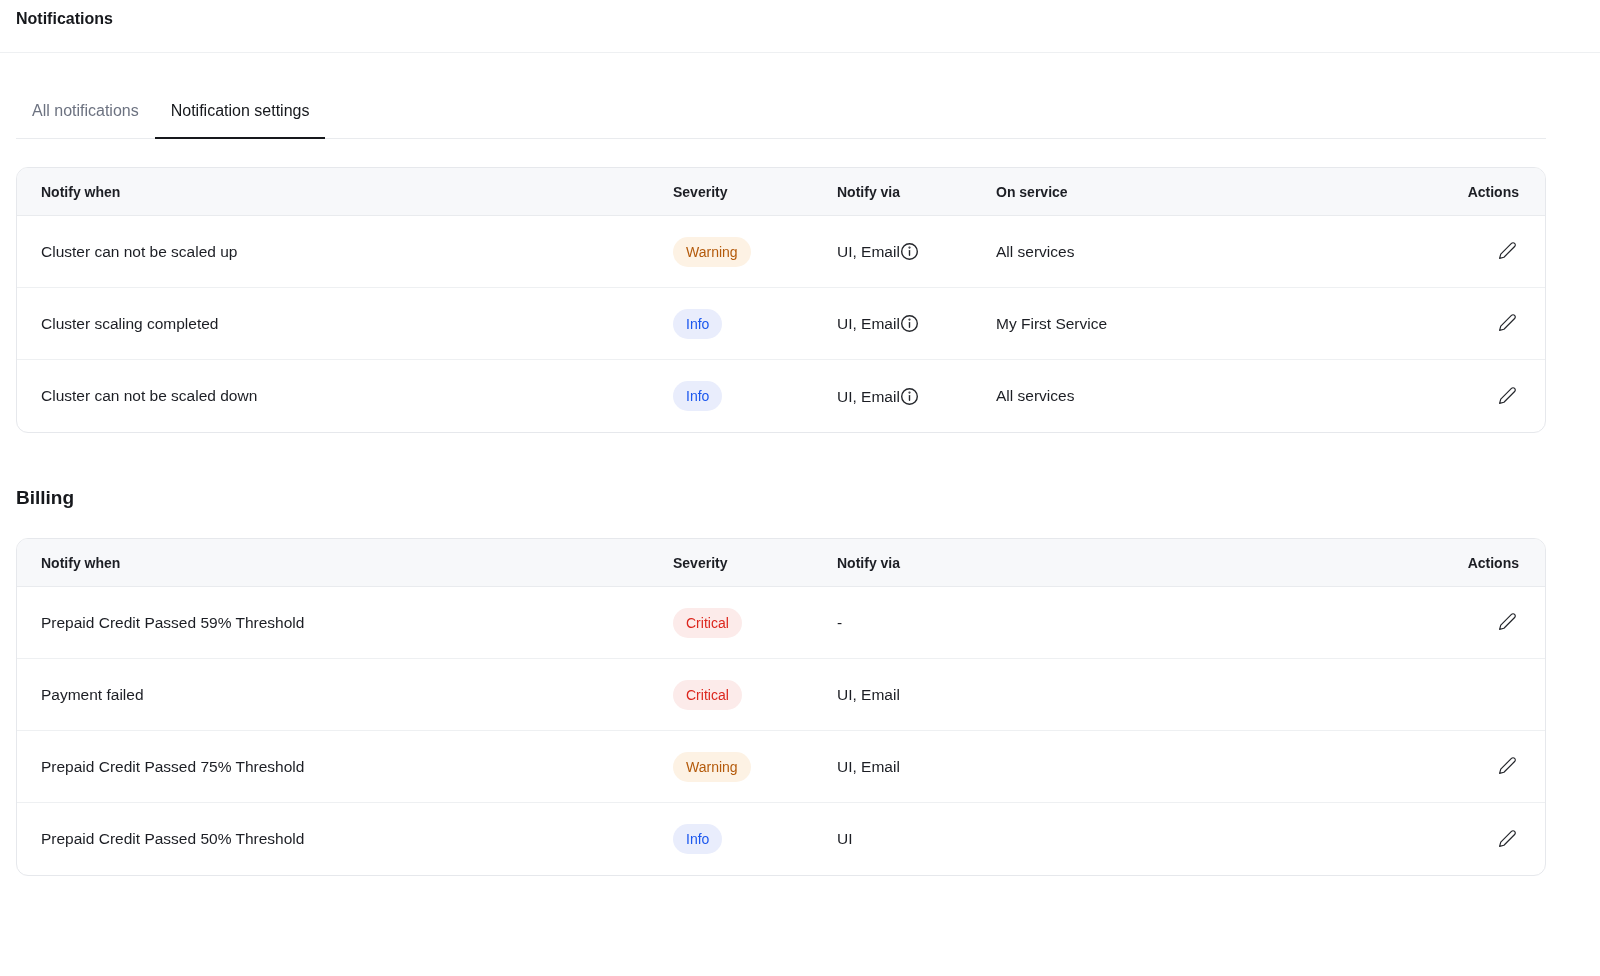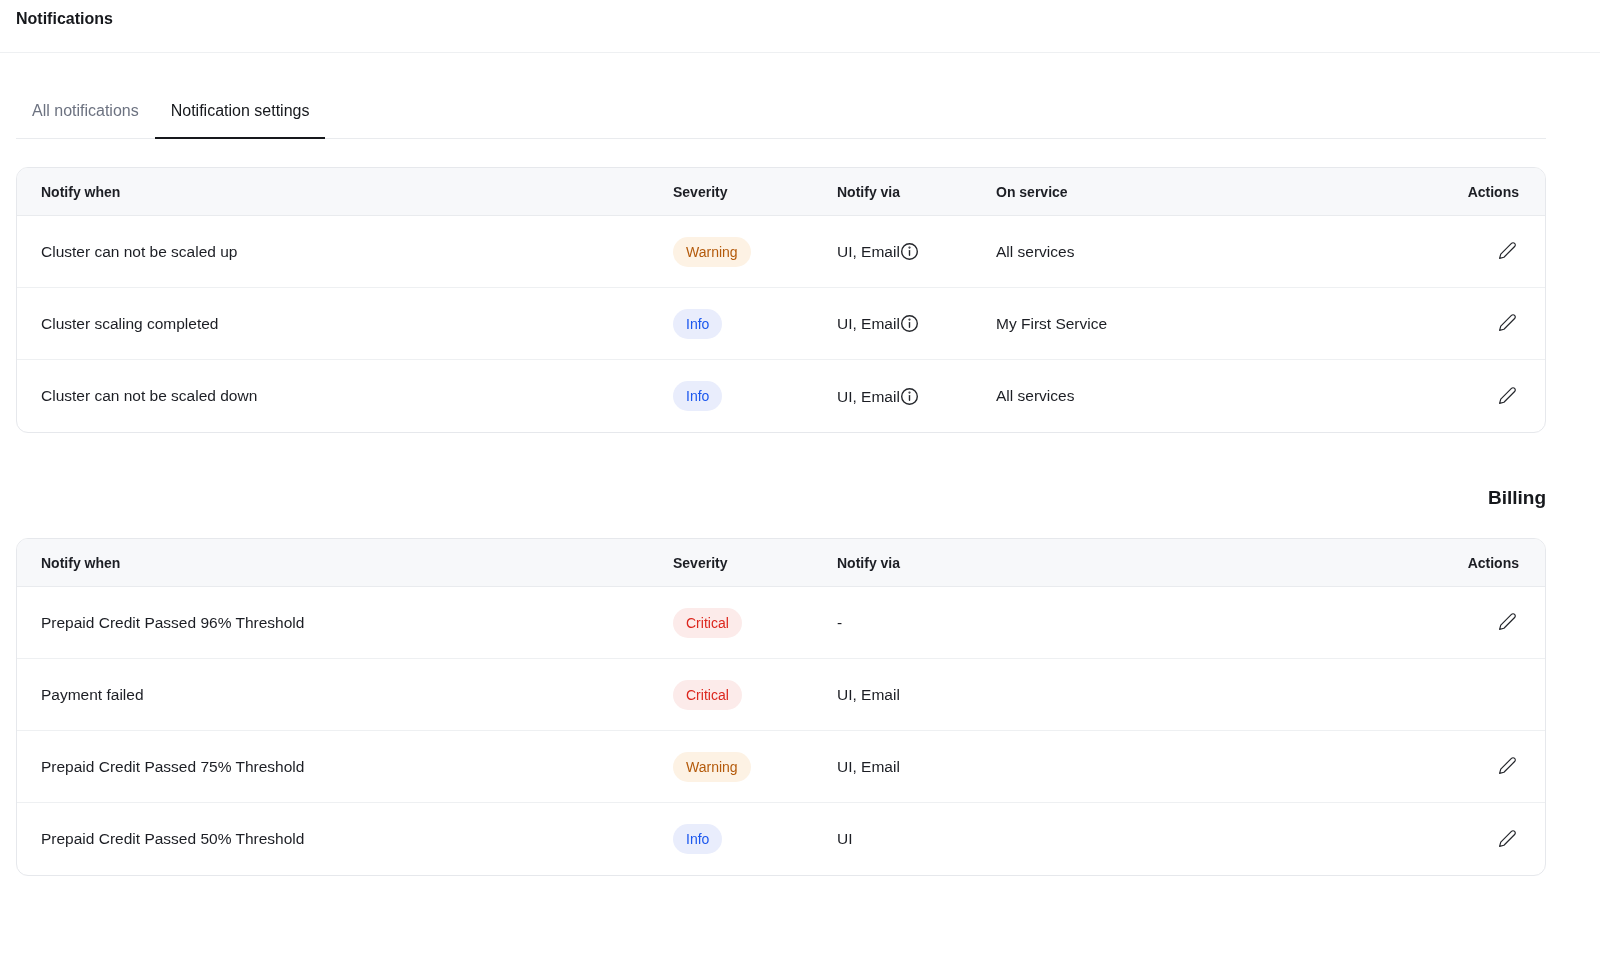--- a/index.html
+++ b/index.html
@@ -14,21 +14,21 @@
   .tabbar { display: flex; margin: 37px 54px 0 16px; border-bottom: 1px solid #e9ebee; }
   .tab { appearance: none; background: none; border: none; cursor: pointer;
          font-family: inherit; font-size: 16px; line-height: 22px;
          padding: 10px 16px 15px; color: #6c7280; border-bottom: 2px solid transparent;
          margin-bottom: -1px; }
   .tab.active { color: #16181c; font-weight: 500; border-bottom-color: #16181c; }
 
   
   .section-heading { margin: 0 54px 0 16px; font-size: 19px; font-weight: 700; line-height: 24px; color: #16181c; }
   .section-service .section-heading { margin-top: 44px; }
-  .section-billing .section-heading { margin-top: 53px; text-align: right; }
+  .section-billing .section-heading { margin-top: 53px; }
   .tbl { margin: 28px 54px 0 16px; border: 1px solid #e6e8ec; border-radius: 12px;
          background: #fff; overflow: hidden; }
   .tr { display: grid; align-items: center; padding: 0 26px 0 24px; }
   .cols-5 { grid-template-columns: 632px 164px 159px 1fr 80px; }
   .cols-4 { grid-template-columns: 632px 164px 1fr 80px; }
   .tr.head { height: 48px; background: #f7f8fa; border-bottom: 1px solid #e9ebee; }
   .tr.body { height: 72px; border-bottom: 1px solid #eef0f2; }
   .tr.body:last-child { border-bottom: none; }
   .th { font-size: 14px; font-weight: 600; color: #1c1e24; }
   .td { font-size: 15.5px; font-weight: 400; color: #1c1e24; }
@@ -128,21 +128,21 @@
     <section class="section-billing">
     <h2 class="section-heading">Billing</h2>
     <div class="tbl">
         <div class="tr head cols-4">
           <div class="th">Notify when</div>
           <div class="th">Severity</div>
           <div class="th">Notify via</div>
           <div class="th actions">Actions</div>
         </div>
         <div class="tr body cols-4">
-          <div class="td">Prepaid Credit Passed 96% Threshold</div>
+          <div class="td">Prepaid Credit Passed 59% Threshold</div>
           <div class="td"><span class="badge" style="background: rgb(252, 235, 234); color: rgb(220, 38, 29);">Critical</span></div>
           <div class="td"><span class="via-wrap">
               <span>-</span>
             </span></div>
           <div class="td actions"><button class="edit-btn"><svg width="19" height="19" viewBox="0 0 24 24" fill="none" stroke="currentColor" stroke-width="1.5" stroke-linecap="round" stroke-linejoin="round">
                 <path d="M17 3a2.828 2.828 0 1 1 4 4L7.5 20.5 2 22l1.5-5.5L17 3z"></path>
               </svg></button></div>
         </div>
         <div class="tr body cols-4">
           <div class="td">Payment failed</div>

